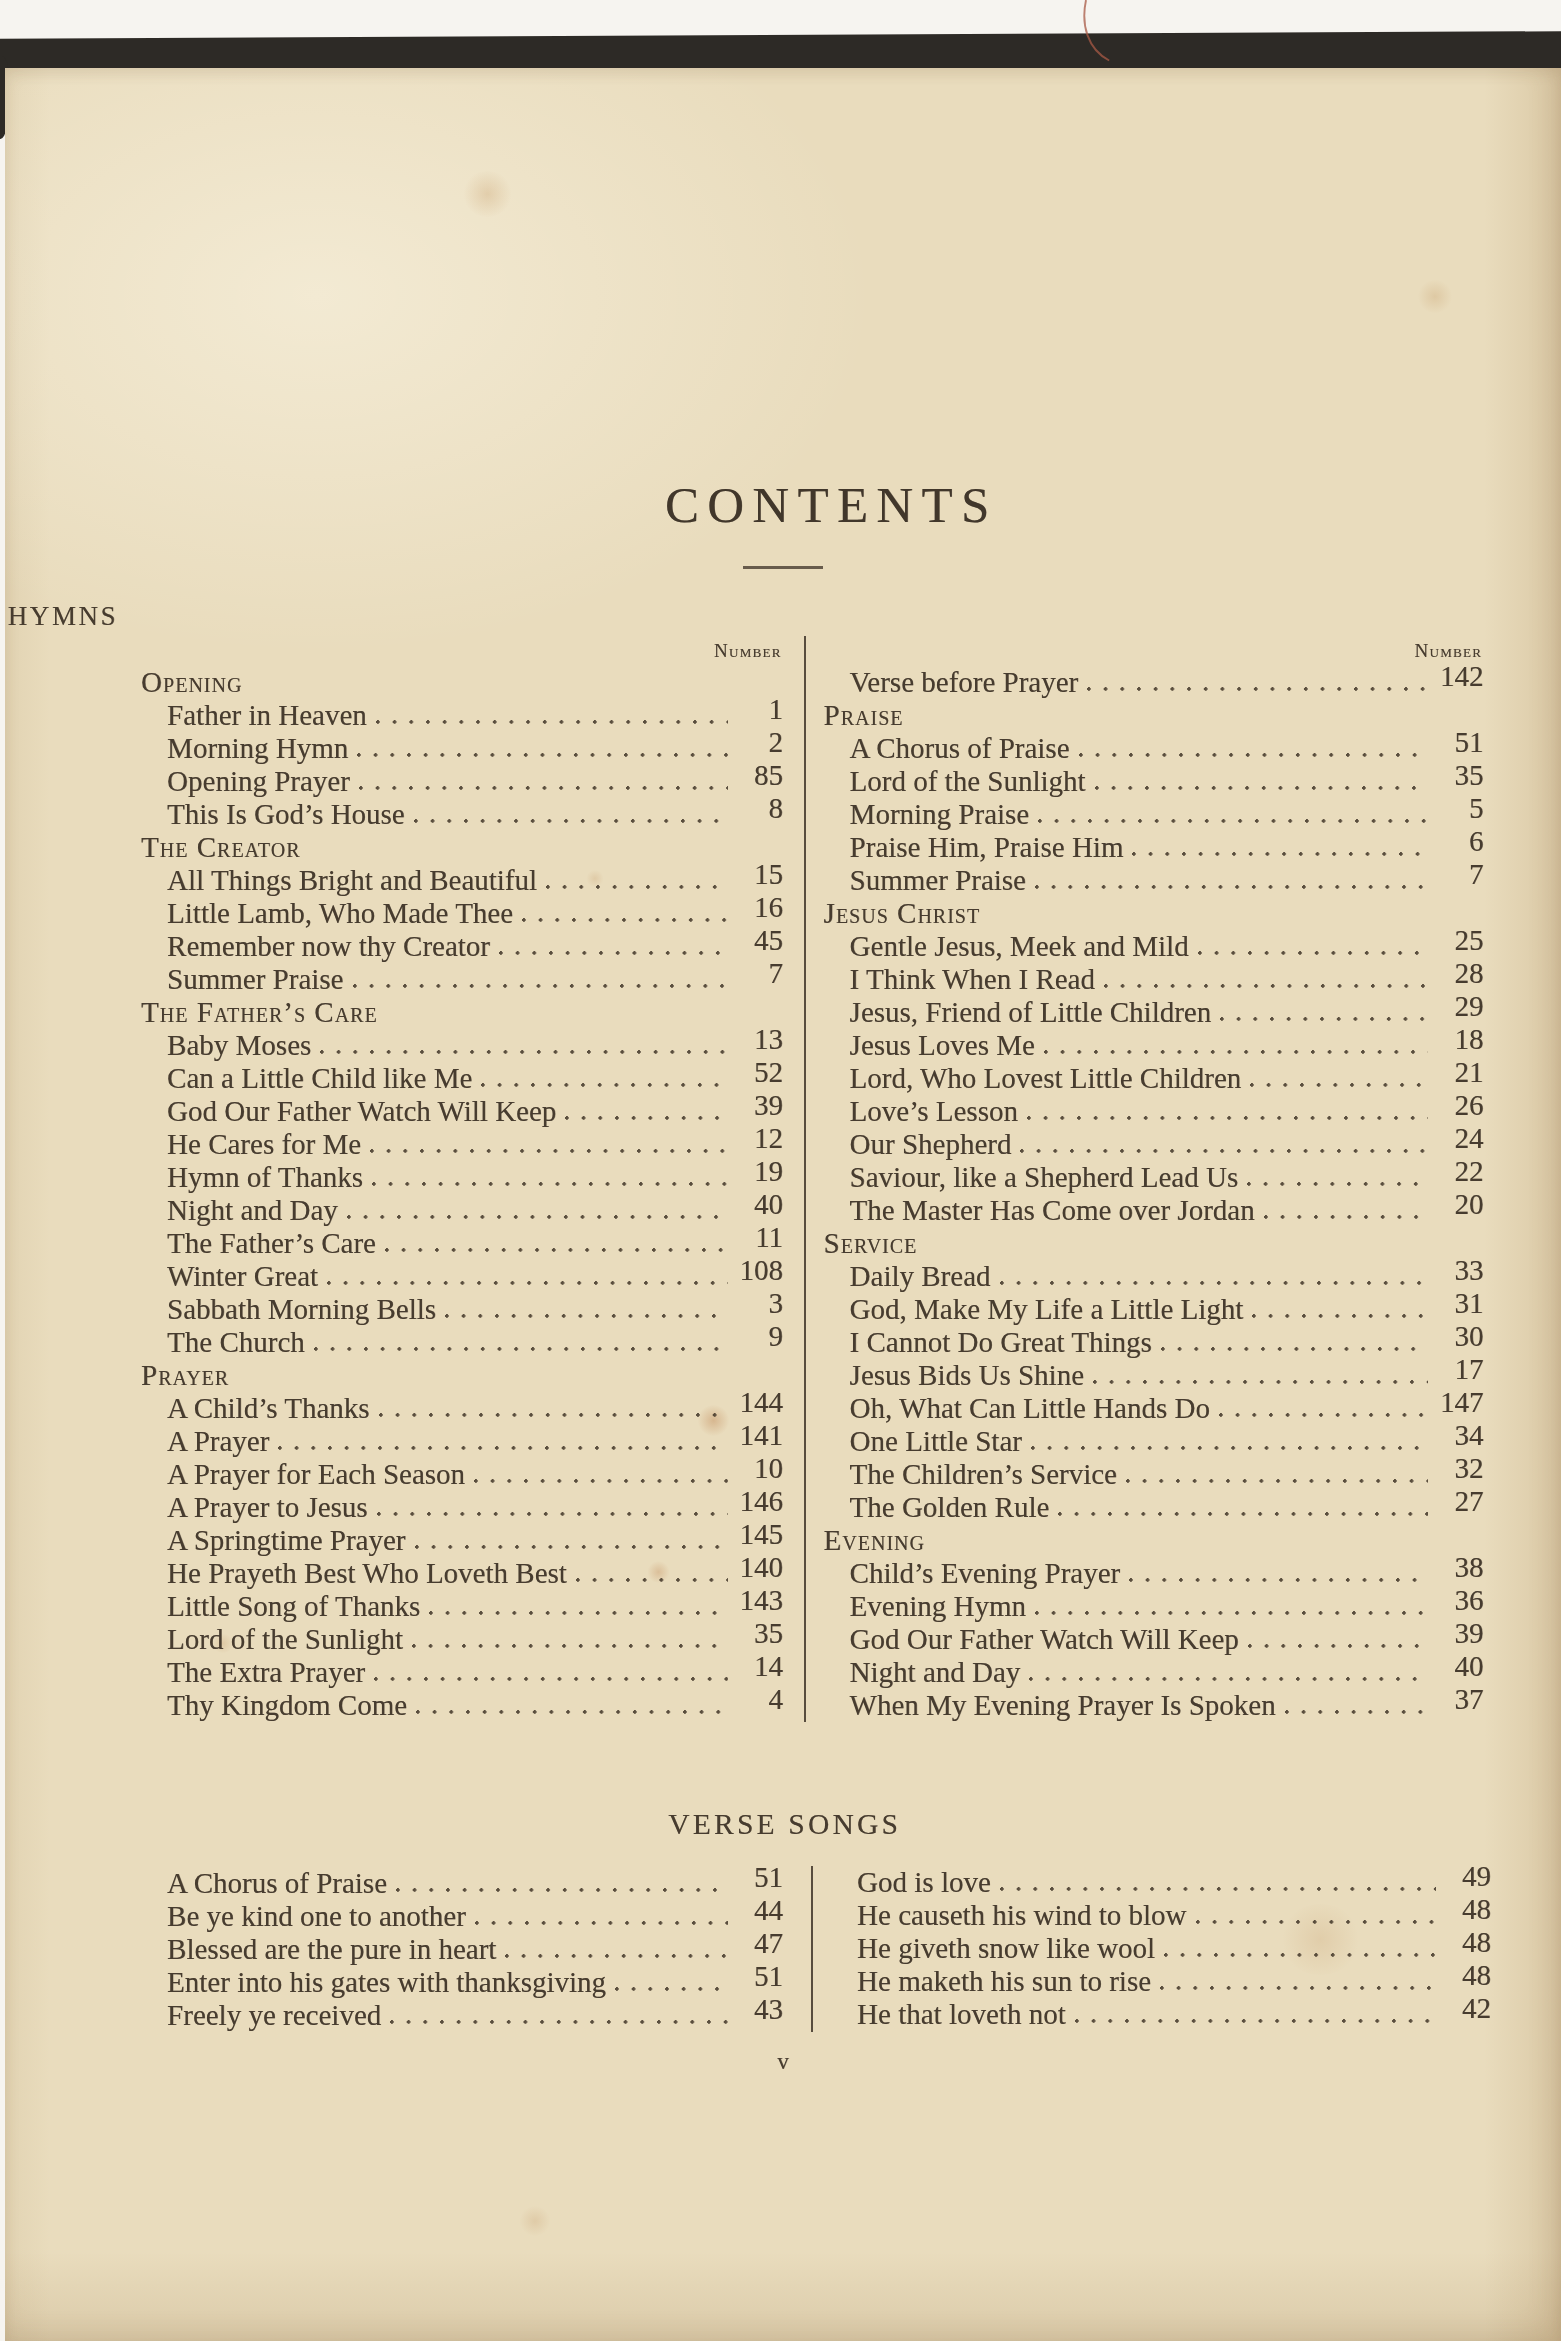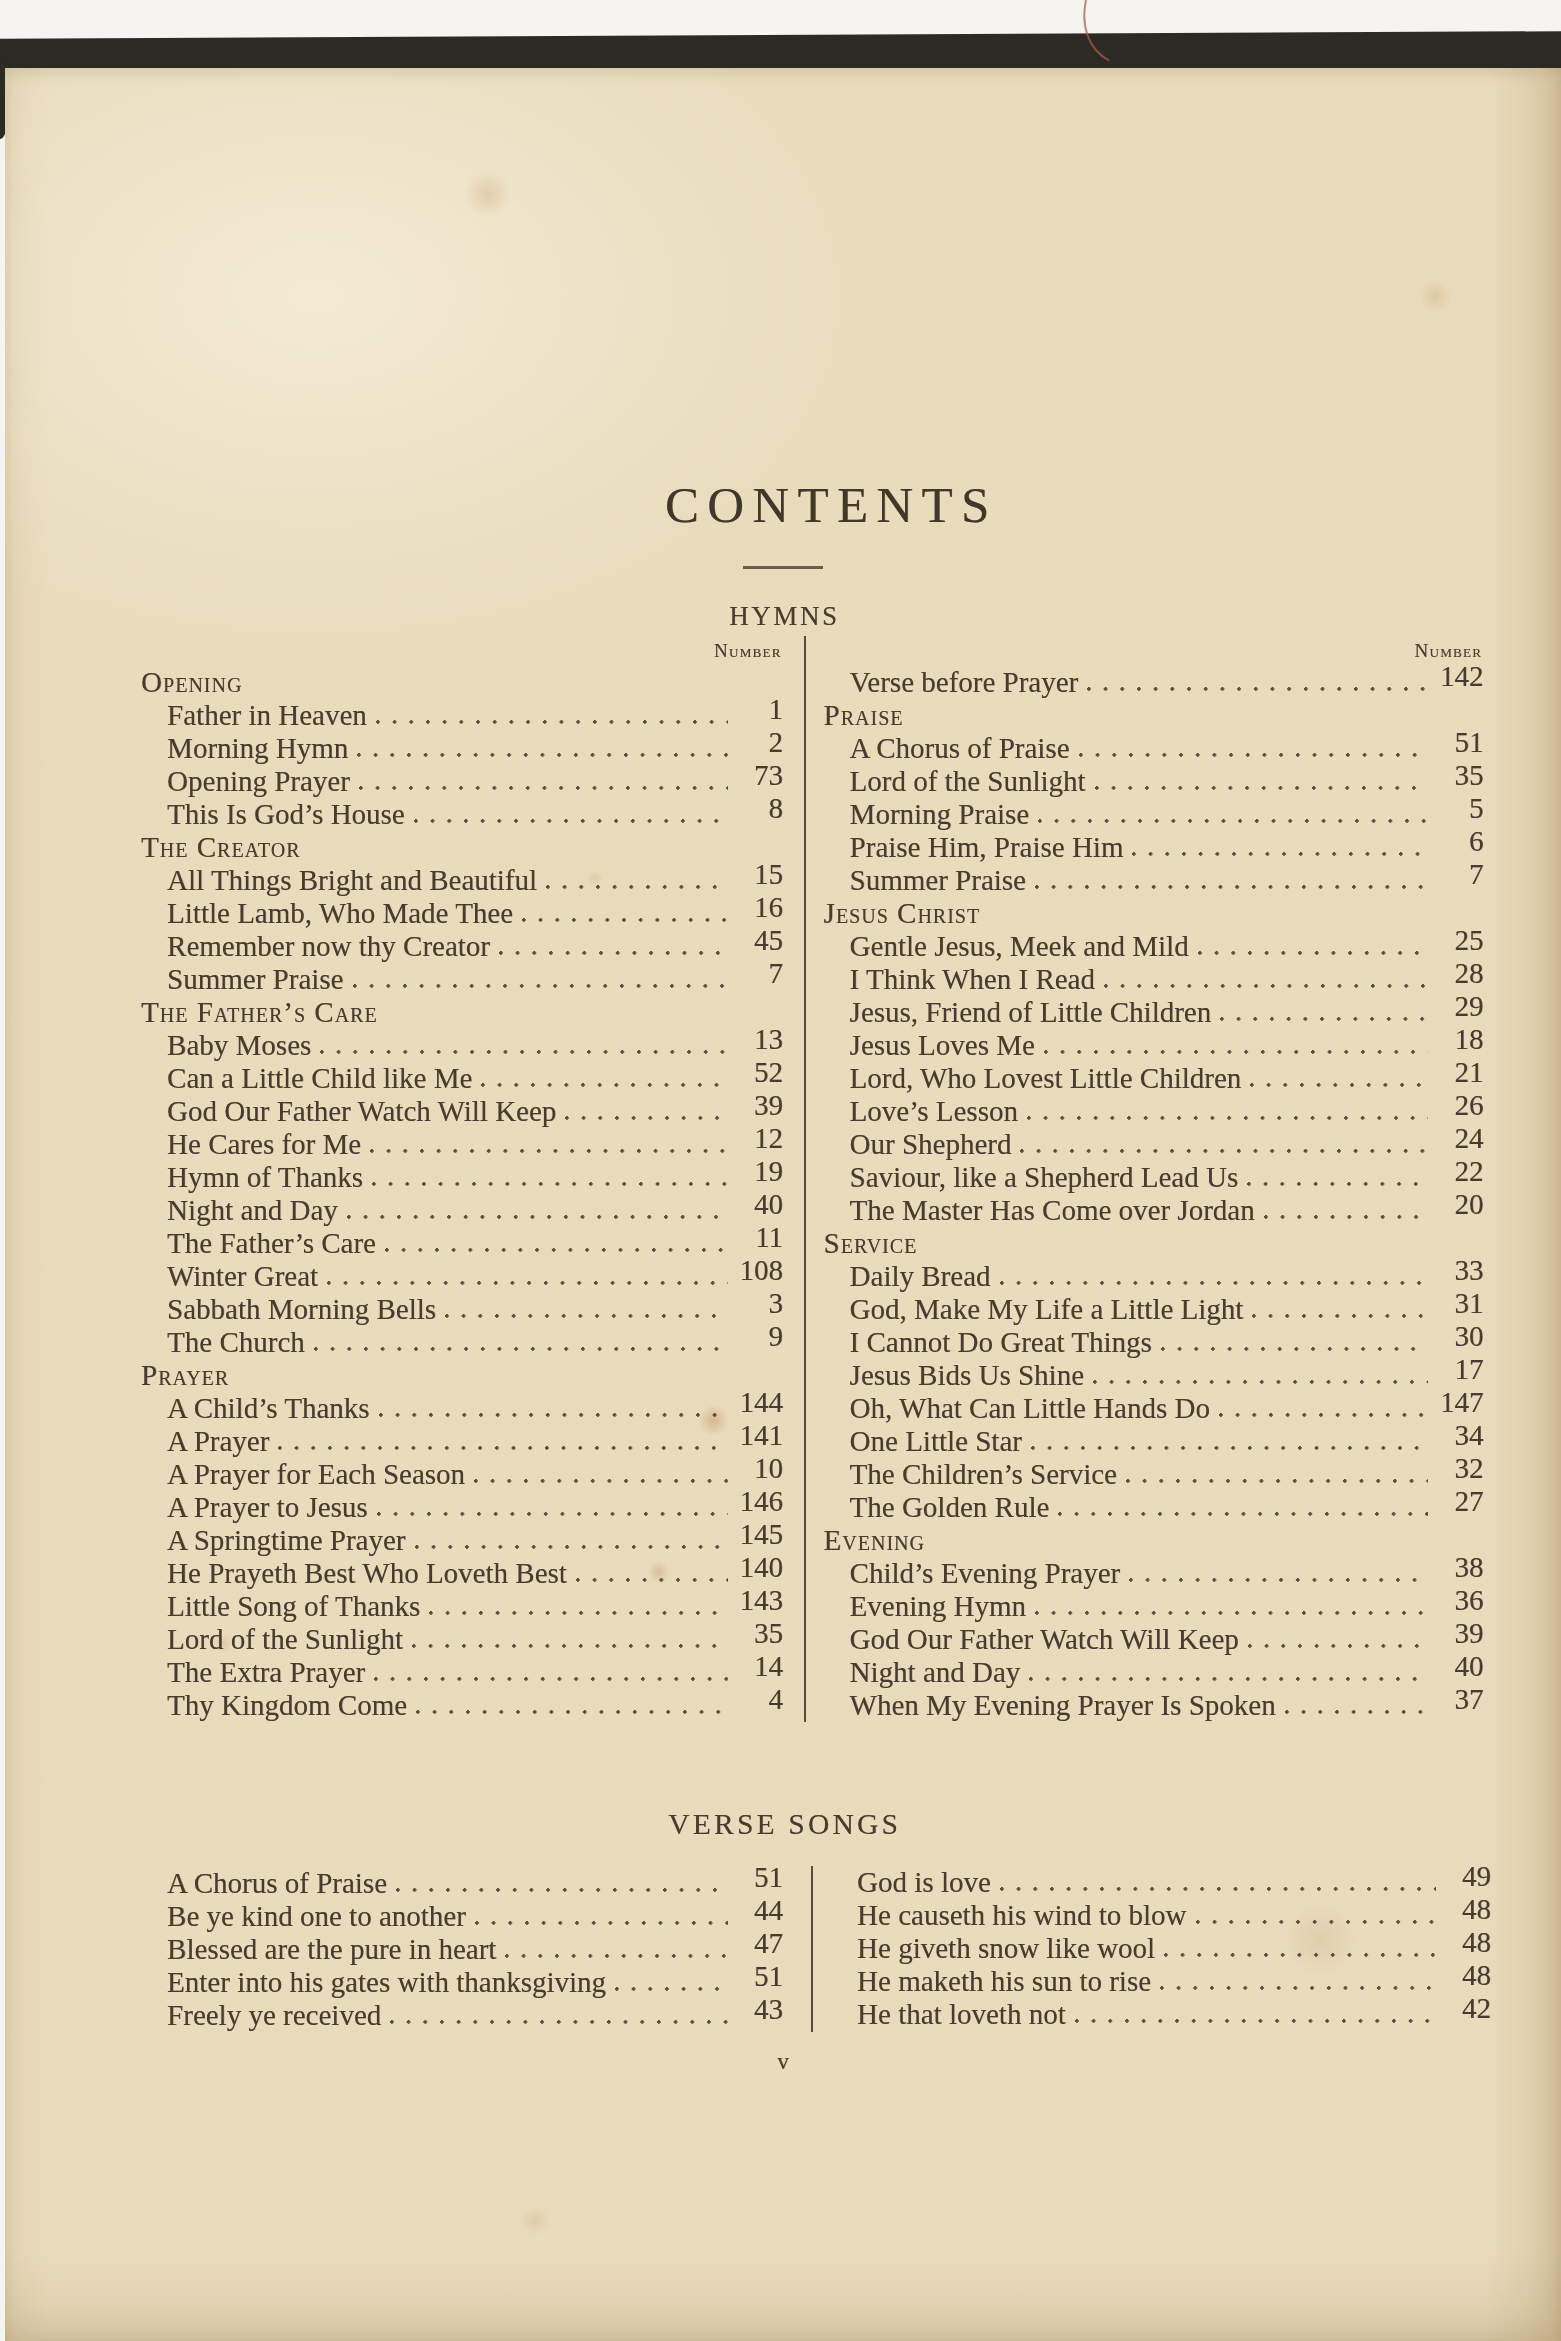--- a/index.html
+++ b/index.html
@@ -44,21 +44,21 @@
   .paper .txt{text-shadow:0.3px 0.2px 0.4px rgba(71,60,47,.5);}
   .title{
     position:absolute;top:408px;left:0;width:100%;text-align:center;
     font-size:51px;letter-spacing:8.3px;text-indent:8.3px;color:#41372b;padding-left:44px;
   }
   .rule{
     position:absolute;top:498px;left:50%;transform:translateX(-50%);
     width:80px;height:2.6px;background:rgba(71,60,47,.8);
   }
   .hymns-head{
-    position:absolute;top:533px;left:0;width:100%;text-align:center;
+    position:absolute;top:533px;left:0;width:100%;
     font-size:27px;letter-spacing:2.6px;text-indent:2.6px;
   }
   .columns{
     position:absolute;left:136px;width:1343px;
     display:flex;align-items:flex-end;
   }
   .columns.hy{top:568px;}
   .columns.vs{top:1798px;}
   .col{flex:0 0 auto;}
   .col.left{width:642px;}
@@ -126,21 +126,21 @@
           <span class="n">1</span>
         </div>
         <div class="row item">
           <span class="t">Morning Hymn</span>
           <span class="leader"></span>
           <span class="n">2</span>
         </div>
         <div class="row item">
           <span class="t">Opening Prayer</span>
           <span class="leader"></span>
-          <span class="n">73</span>
+          <span class="n">85</span>
         </div>
         <div class="row item">
           <span class="t">This Is God’s House</span>
           <span class="leader"></span>
           <span class="n">8</span>
         </div>
         <div class="row section">
           <span class="sec">The Creator</span>
         </div>
         <div class="row item">

